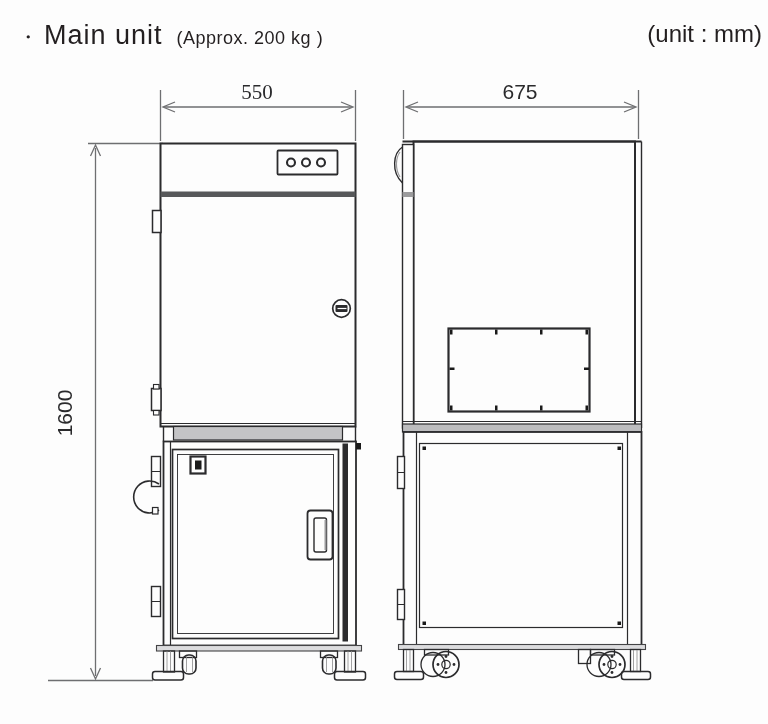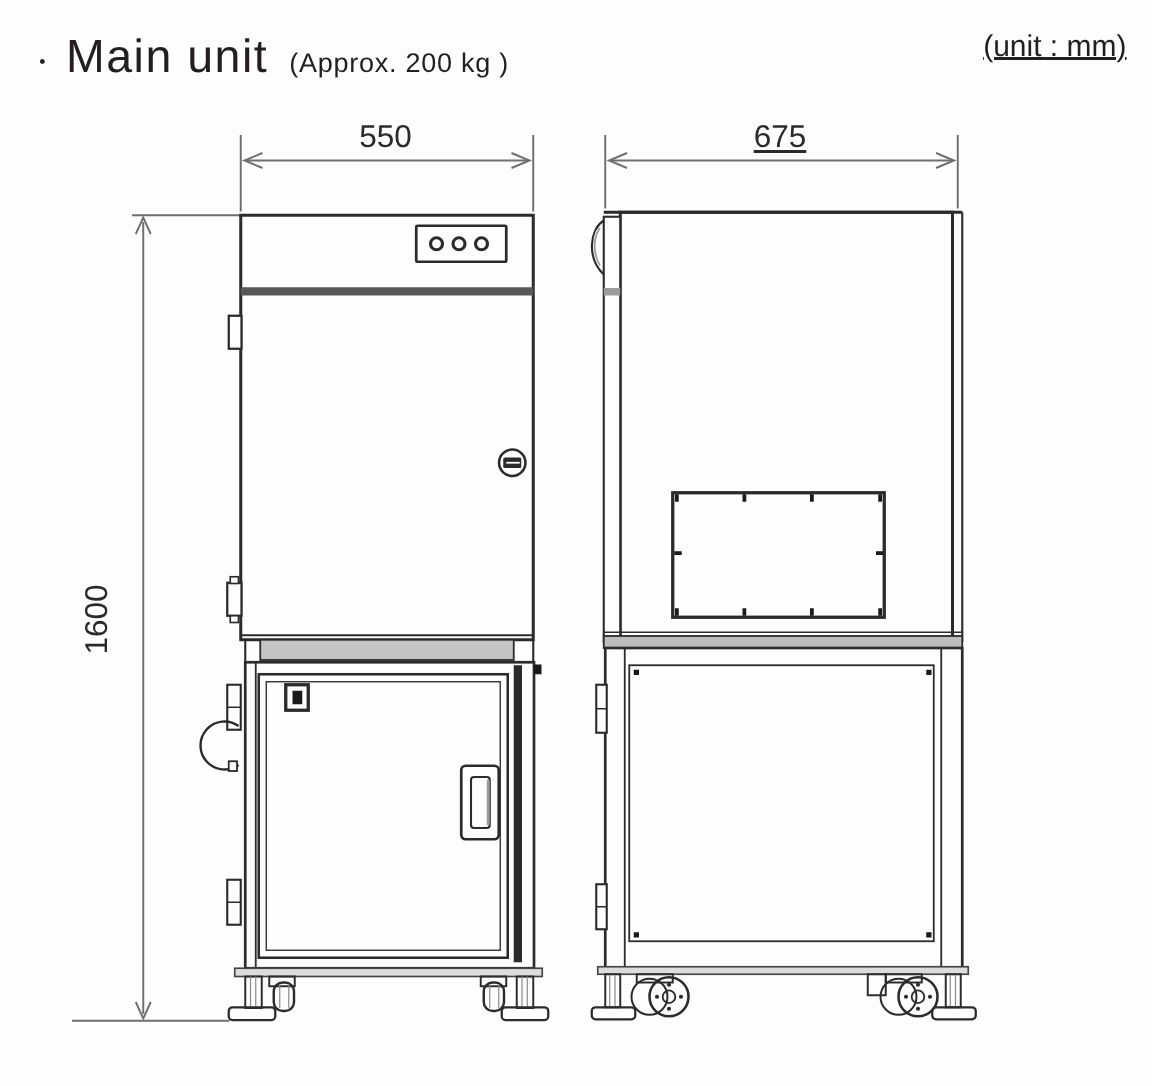--- a/index.html
+++ b/index.html
@@ -4,26 +4,26 @@
 <style>
   html,body{margin:0;padding:0;background:#ffffff;}
   .canvas{
     position:relative;width:768px;height:724px;background:#fdfdfd;
     font-family:"Liberation Sans", sans-serif;color:#231f20;overflow:hidden;
   }
   .art{position:absolute;left:0;top:0;}
   .txt{position:absolute;white-space:nowrap;}
   .title-row{left:18px;top:20px;display:flex;align-items:baseline;}
   .title-bullet{font-size:20px;margin-right:6px;}
-  .title-main{font-size:31px;letter-spacing:1px;text-align:right;}
+  .title-main{font-size:27px;letter-spacing:1px;text-align:right;}
   .title-weight{font-size:18px;margin-left:14px;letter-spacing:0.5px;}
-  .unit-note{right:17px;top:20px;font-size:20px;text-decoration:underline;}
+  .unit-note{right:6px;top:20px;font-size:24px;}
   .dim-label{font-size:21px;text-align:center;color:#2a2a2c;}
-  .dim-550{left:227px;top:80px;width:60px;}
-  .dim-675{left:490px;top:80px;width:60px;text-decoration:underline;}
+  .dim-550{left:227px;top:80px;width:60px;font-family:Liberation Serif, serif;}
+  .dim-675{left:490px;top:80px;width:60px;}
   .dim-1600{left:36px;top:400px;width:58px;height:26px;line-height:26px;
     transform:rotate(-90deg);transform-origin:center center;}
   svg .ln{stroke:#2b2b2d;fill:none;}
   svg .fw{fill:#fdfdfd;}
   svg .dim{stroke:#6e6f71;fill:none;stroke-width:1.3;}
 </style>
 </head>
 <body>
 
 <div class="canvas">

